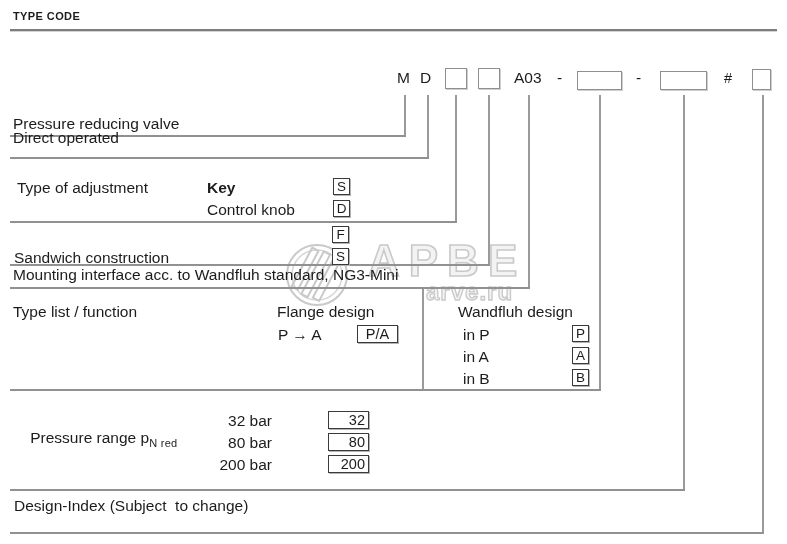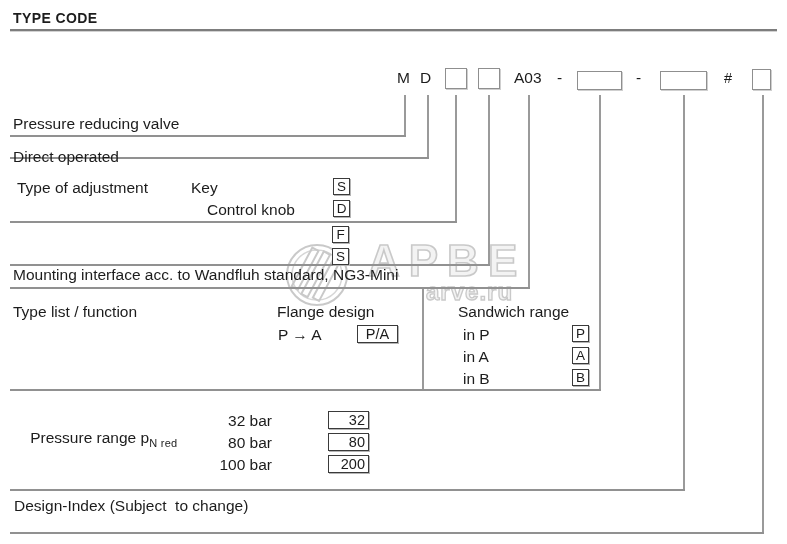--- a/index.html
+++ b/index.html
@@ -4,21 +4,21 @@
 <style>
   html,body{margin:0;padding:0;background:#ffffff;}
   #page{
     position:relative;width:787px;height:544px;background:#ffffff;
     font-family:"Liberation Sans","DejaVu Sans",sans-serif;color:#1c1c1c;
     overflow:hidden;
   }
   .abs{position:absolute;}
   .label{font-size:15.5px;line-height:17px;white-space:pre;}
   .italic{}
-  .title{font-size:14px;font-weight:bold;letter-spacing:.4px;}
+  .title{font-size:11px;font-weight:bold;letter-spacing:.4px;}
   .hline{position:absolute;height:2px;background:#919191;}
   .vline{position:absolute;width:2px;background:#9a9a9a;}
   .headrule{position:absolute;height:2px;background:#7d7d7d;border-bottom:1px solid #d2d2d2;}
   
   .sbox{position:absolute;width:15px;height:15px;border:1px solid #3a3a3a;
         box-shadow:1px 1px 0 #b4b4b4;background:#fff;text-align:center;
         font-size:13.5px;line-height:15px;}
   .ebox{position:absolute;border:1px solid #8f8f8f;box-shadow:1px 1px 0 #cfcfcf;background:#fff;}
   .nbox{position:absolute;width:36px;height:16px;border:1px solid #3a3a3a;
         box-shadow:1px 1px 0 #b4b4b4;background:#fff;text-align:right;
@@ -75,51 +75,52 @@
   <div class="hline content" style="left:10px;top:135px;width:396px;"></div>
   <div class="hline content" style="left:10px;top:157px;width:419px;"></div>
   <div class="hline content" style="left:10px;top:221px;width:447px;"></div>
   <div class="hline content" style="left:10px;top:264px;width:480px;"></div>
   <div class="hline content" style="left:10px;top:287px;width:520px;"></div>
   <div class="hline content" style="left:10px;top:389px;width:591px;"></div>
   <div class="hline content" style="left:10px;top:489px;width:675px;"></div>
   <div class="hline content" style="left:10px;top:532px;width:754px;"></div>
 
   <div class="abs label content" style="left:13px;top:115px;">Pressure reducing valve</div>
-  <div class="abs label content" style="left:13px;top:148px;">Direct operated</div>
+  <div class="abs label content" style="left:13px;top:129px;">Direct operated</div>
 
   <div class="abs label content" style="left:17px;top:179px;">Type of adjustment</div>
-  <div class="abs label content" style="left:191px;top:179px;">Key</div>
+  <div class="abs label content" style="left:207px;top:179px;font-weight:bold;">Key</div>
   <div class="sbox content" style="left:333px;top:178px;">S</div>
   <div class="abs label content" style="left:207px;top:201px;">Control knob</div>
   <div class="sbox content" style="left:333px;top:200px;">D</div>
 
   <div class="sbox content" style="left:332px;top:226px;">F</div>
+  <div class="abs label content" style="left:14px;top:249px;">Sandwich construction</div>
   <div class="sbox content" style="left:332px;top:248px;">S</div>
 
   <div class="abs label content" style="left:13px;top:266px;">Mounting interface acc. to Wandfluh standard, NG3-Mini</div>
 
   <div class="abs label content" style="left:13px;top:303px;">Type list / function</div>
   <div class="abs label italic content" style="left:277px;top:303px;">Flange design</div>
   <div class="abs label content" style="left:278px;top:326px;">P → A</div>
   <div class="nbox content" style="left:357px;top:325px;text-align:center;padding-right:0;width:39px;">P/A</div>
 
-  <div class="abs label italic content" style="left:458px;top:303px;">Sandwich range</div>
+  <div class="abs label italic content" style="left:458px;top:303px;">Wandfluh design</div>
   <div class="abs label content" style="left:463px;top:326px;">in P</div>
   <div class="sbox content" style="left:572px;top:325px;">P</div>
   <div class="abs label content" style="left:463px;top:348px;">in A</div>
   <div class="sbox content" style="left:572px;top:347px;">A</div>
   <div class="abs label content" style="left:463px;top:370px;">in B</div>
   <div class="sbox content" style="left:572px;top:369px;">B</div>
 
   <div class="abs label content" style="left:13px;top:412px;text-align:center;">
     <span>Pressure range p</span><span class="sub">N red</span>
   </div>
   <div class="abs label content" style="left:190px;top:412px;width:82px;text-align:right;">32 bar</div>
   <div class="nbox content" style="left:328px;top:411px;">32</div>
   <div class="abs label content" style="left:190px;top:434px;width:82px;text-align:right;">80 bar</div>
   <div class="nbox content" style="left:328px;top:433px;">80</div>
-  <div class="abs label content" style="left:190px;top:456px;width:82px;text-align:right;">100 bar</div>
+  <div class="abs label content" style="left:190px;top:456px;width:82px;text-align:right;">200 bar</div>
   <div class="nbox content" style="left:328px;top:455px;">200</div>
 
   <div class="abs label content" style="left:14px;top:497px;text-align:right;">Design-Index (Subject  to change)</div>
 
 </div>
 
 </body></html>

